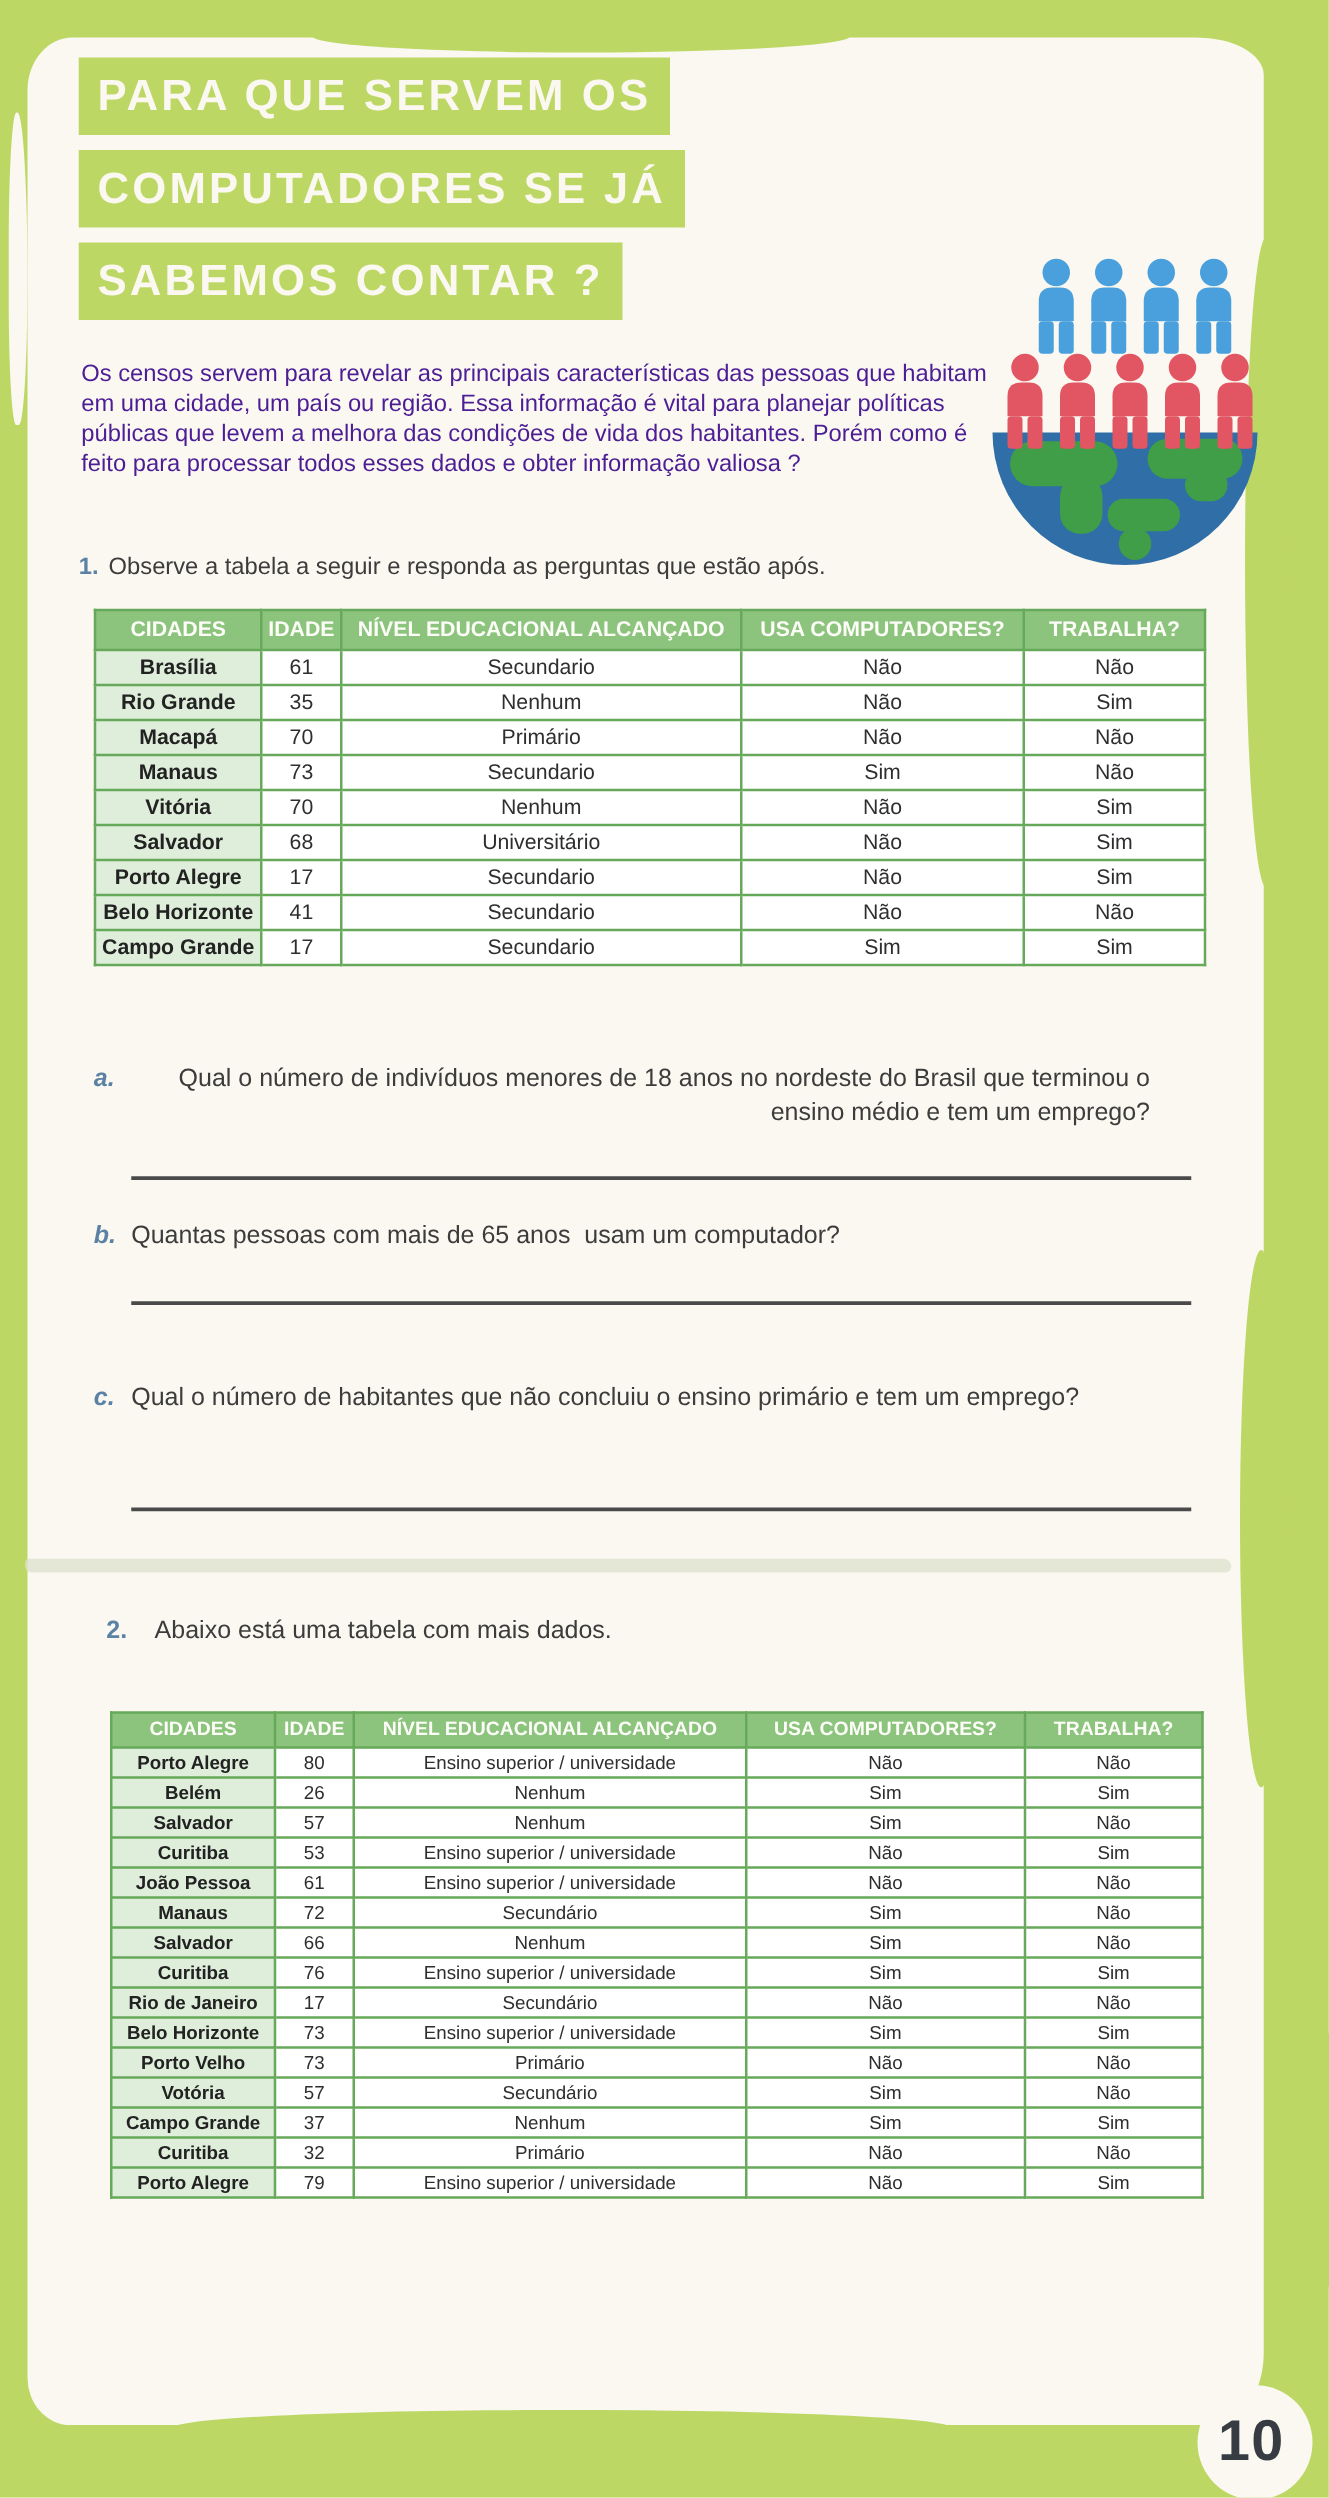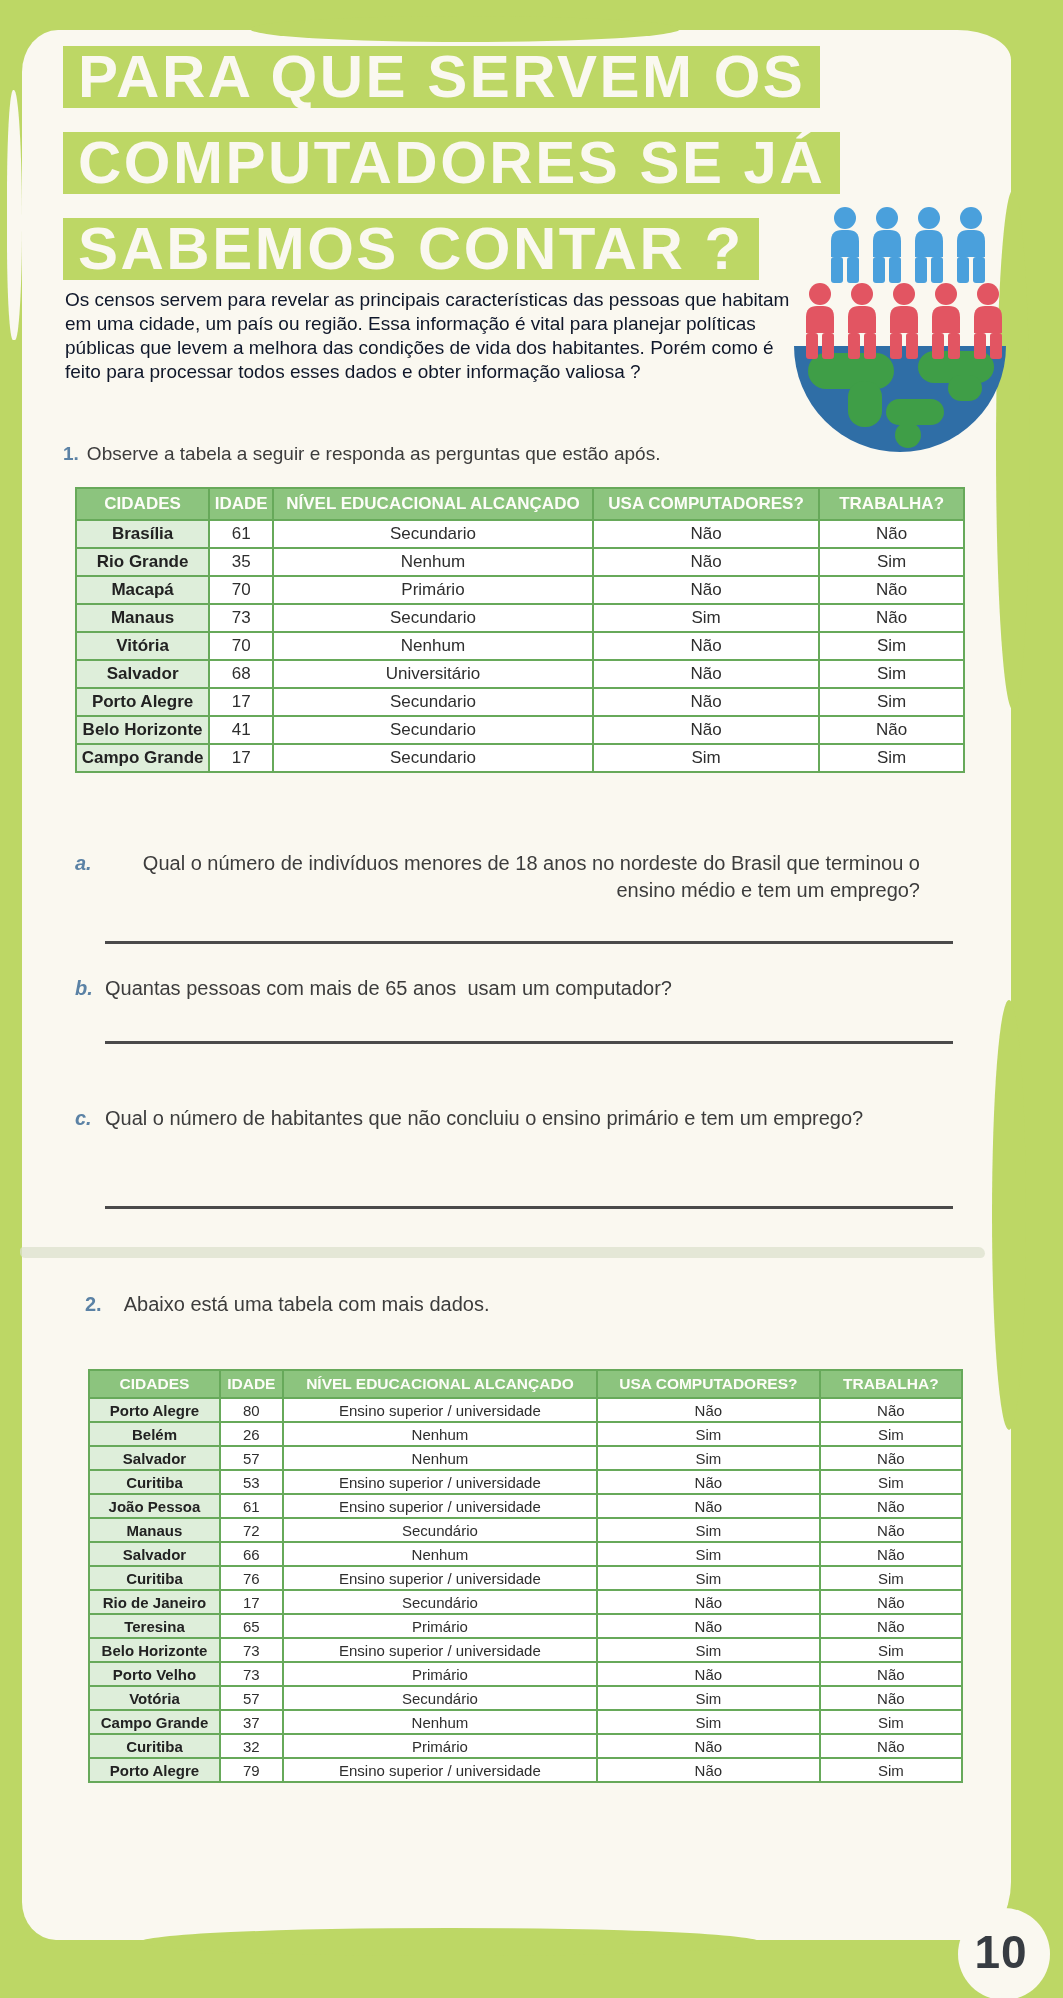--- a/index.html
+++ b/index.html
@@ -25,27 +25,27 @@
   .bump-right1{left:996px; top:190px; width:34px; height:520px;}
   .bump-right2{left:992px; top:1000px; width:34px; height:430px;}
   .bump-bottom{left:140px; top:1928px; width:620px; height:28px;}
   .border-squiggle{
     position:absolute; left:7px; top:90px; width:15px; height:250px;
     background:var(--paper); border-radius:46% 60% 52% 44%;
   }
   .title-wrap{position:absolute; left:63px; top:46px;}
   .title-line{
     display:table; background:var(--accent_green); color:var(--paper);
-    font-size:60px; font-weight:800; letter-spacing:2.5px;
-    line-height:62px; height:62px; padding:0 15px; margin-bottom:24px;
+    font-size:35px; font-weight:800; letter-spacing:2.5px;
+    line-height:62px; height:62px; padding:0 15px; margin-bottom:12px;
     white-space:nowrap;
   }
   .intro{
     position:absolute; left:65px; top:288px; width:745px;
-    font-size:19px; line-height:24px; color:#0f172a;
+    font-size:19px; line-height:24px; color:#4c1d95;
   }
   .numbered{position:absolute; display:flex; font-size:19px; line-height:25px;}
   .numbered .num{color:var(--marker_blue); font-weight:bold; margin-right:8px;}
   .item1{left:63px; top:441px; width:900px;}
   .item2{left:85px; top:1292px; width:880px; font-size:20px;}
   .item2 .num{margin-right:22px;}
 
   .table-wrap{position:absolute;}
   .t1-wrap{left:75px; top:487px; width:890px;}
   .t2-wrap{left:88px; top:1369px; width:875px;}
@@ -359,27 +359,20 @@
           <td>Sim</td>
         </tr>
         <tr>
           <td>Rio de Janeiro</td>
           <td>17</td>
           <td>Secundário</td>
           <td>Não</td>
           <td>Não</td>
         </tr>
         <tr>
-          <td>Teresina</td>
-          <td>65</td>
-          <td>Primário</td>
-          <td>Não</td>
-          <td>Não</td>
-        </tr>
-        <tr>
           <td>Belo Horizonte</td>
           <td>73</td>
           <td>Ensino superior / universidade</td>
           <td>Sim</td>
           <td>Sim</td>
         </tr>
         <tr>
           <td>Porto Velho</td>
           <td>73</td>
           <td>Primário</td>

